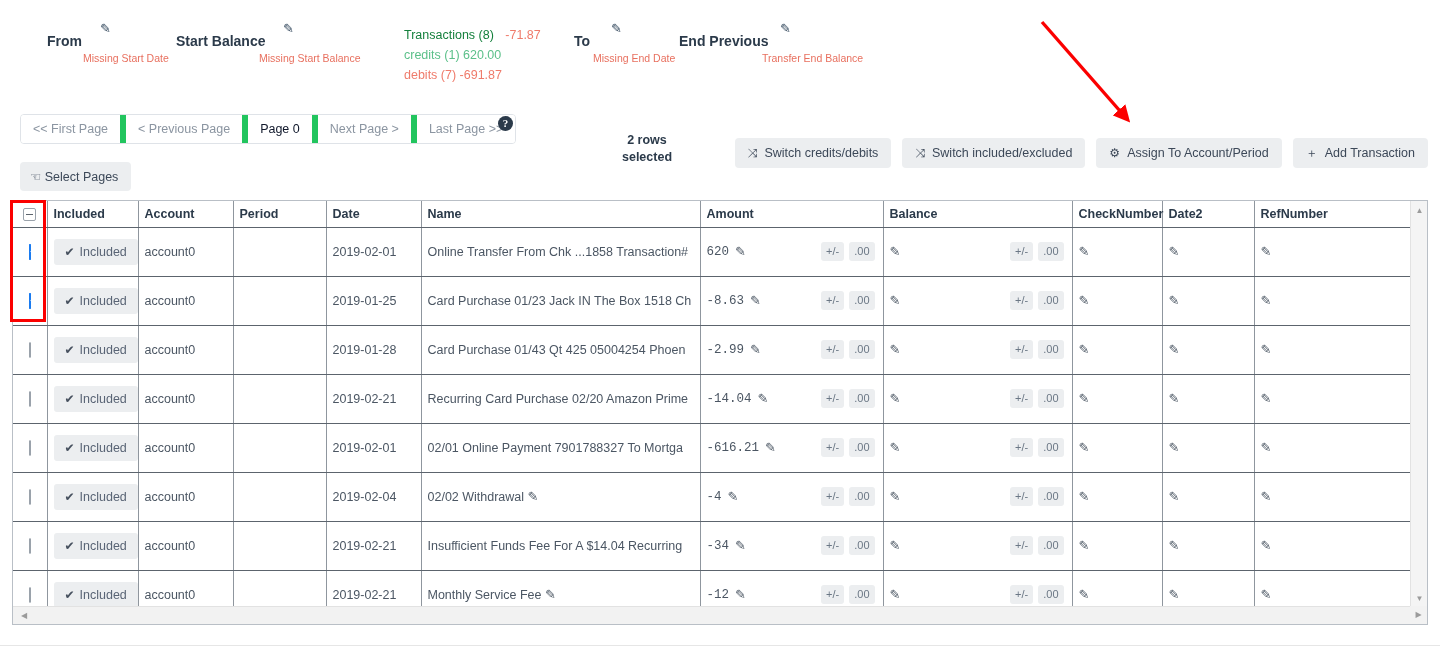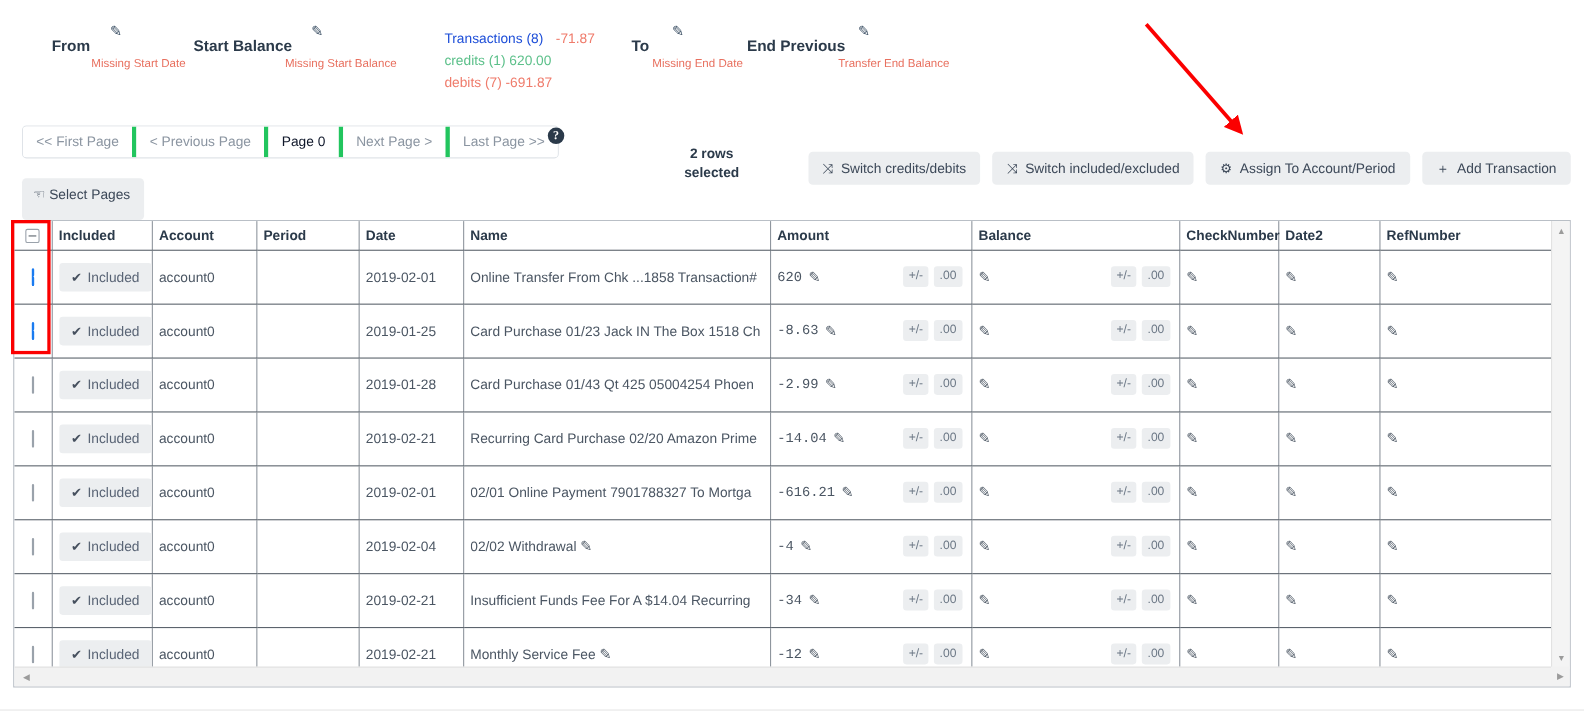--- a/index.html
+++ b/index.html
@@ -24,50 +24,50 @@
   }
   .edit-ico {
     display: inline-block; color: #34495e; font-size: 13px;
     cursor: pointer; line-height: 1;
   }
   .sum-warn {
     font-size: 10.5px; color: #e8705f; white-space: nowrap;
   }
   .tx-block { position: absolute; left: 404px; top: 25px; line-height: 20px; font-size: 12.5px; }
   .tx-line { white-space: nowrap; }
-  .tx-grey { color: #1d4ed8; margin-top: 31px; }
+  .tx-grey { color: #15803d; margin-top: 31px; }
   .tx-red { color: #ef7b6b; }
   .tx-green { color: #5cc08a; }
 
   
   .pager {
     position: absolute; left: 20px; top: 114px;
     display: flex; border: 1px solid #dfe3e8; border-radius: 4px;
     overflow: hidden; background: #fff;
   }
   .pager button {
     font-family: inherit; font-size: 12.5px;
-    background: #fff; border: none; border-right: 4px solid #22c55e;
+    background: #fff; border: none; border-right: 6px solid #22c55e;
     padding: 7px 12px; color: #8b95a1; cursor: pointer; white-space: nowrap;
   }
   .pager button:last-child { border-right: none; }
   .pager button.active { color: #0f172a; }
 
   .help-ico {
     position: absolute; left: 498px; top: 116px;
     width: 15px; height: 15px; border-radius: 50%;
     background: #2b3a4a; color: #fff; font-size: 11px; font-weight: bold;
     text-align: center; line-height: 15px; cursor: pointer;
     font-family: "Liberation Serif", serif;
   }
 
   .select-pages {
     position: absolute; left: 20px; top: 162px;
     background: #eceef0; border: none; border-radius: 4px;
-    padding: 7px 13px 16px 10px; font-family: inherit; font-size: 12.5px;
+    padding: 7px 13px 7px 10px; font-family: inherit; font-size: 12.5px;
     color: #3c4858; cursor: pointer; white-space: nowrap;
   }
 
   .rows-selected {
     position: absolute; left: 612px; top: 132px; width: 70px;
     text-align: center; font-weight: bold; font-size: 12.5px;
     color: #2b3a4a; line-height: 17px;
   }
 
   

